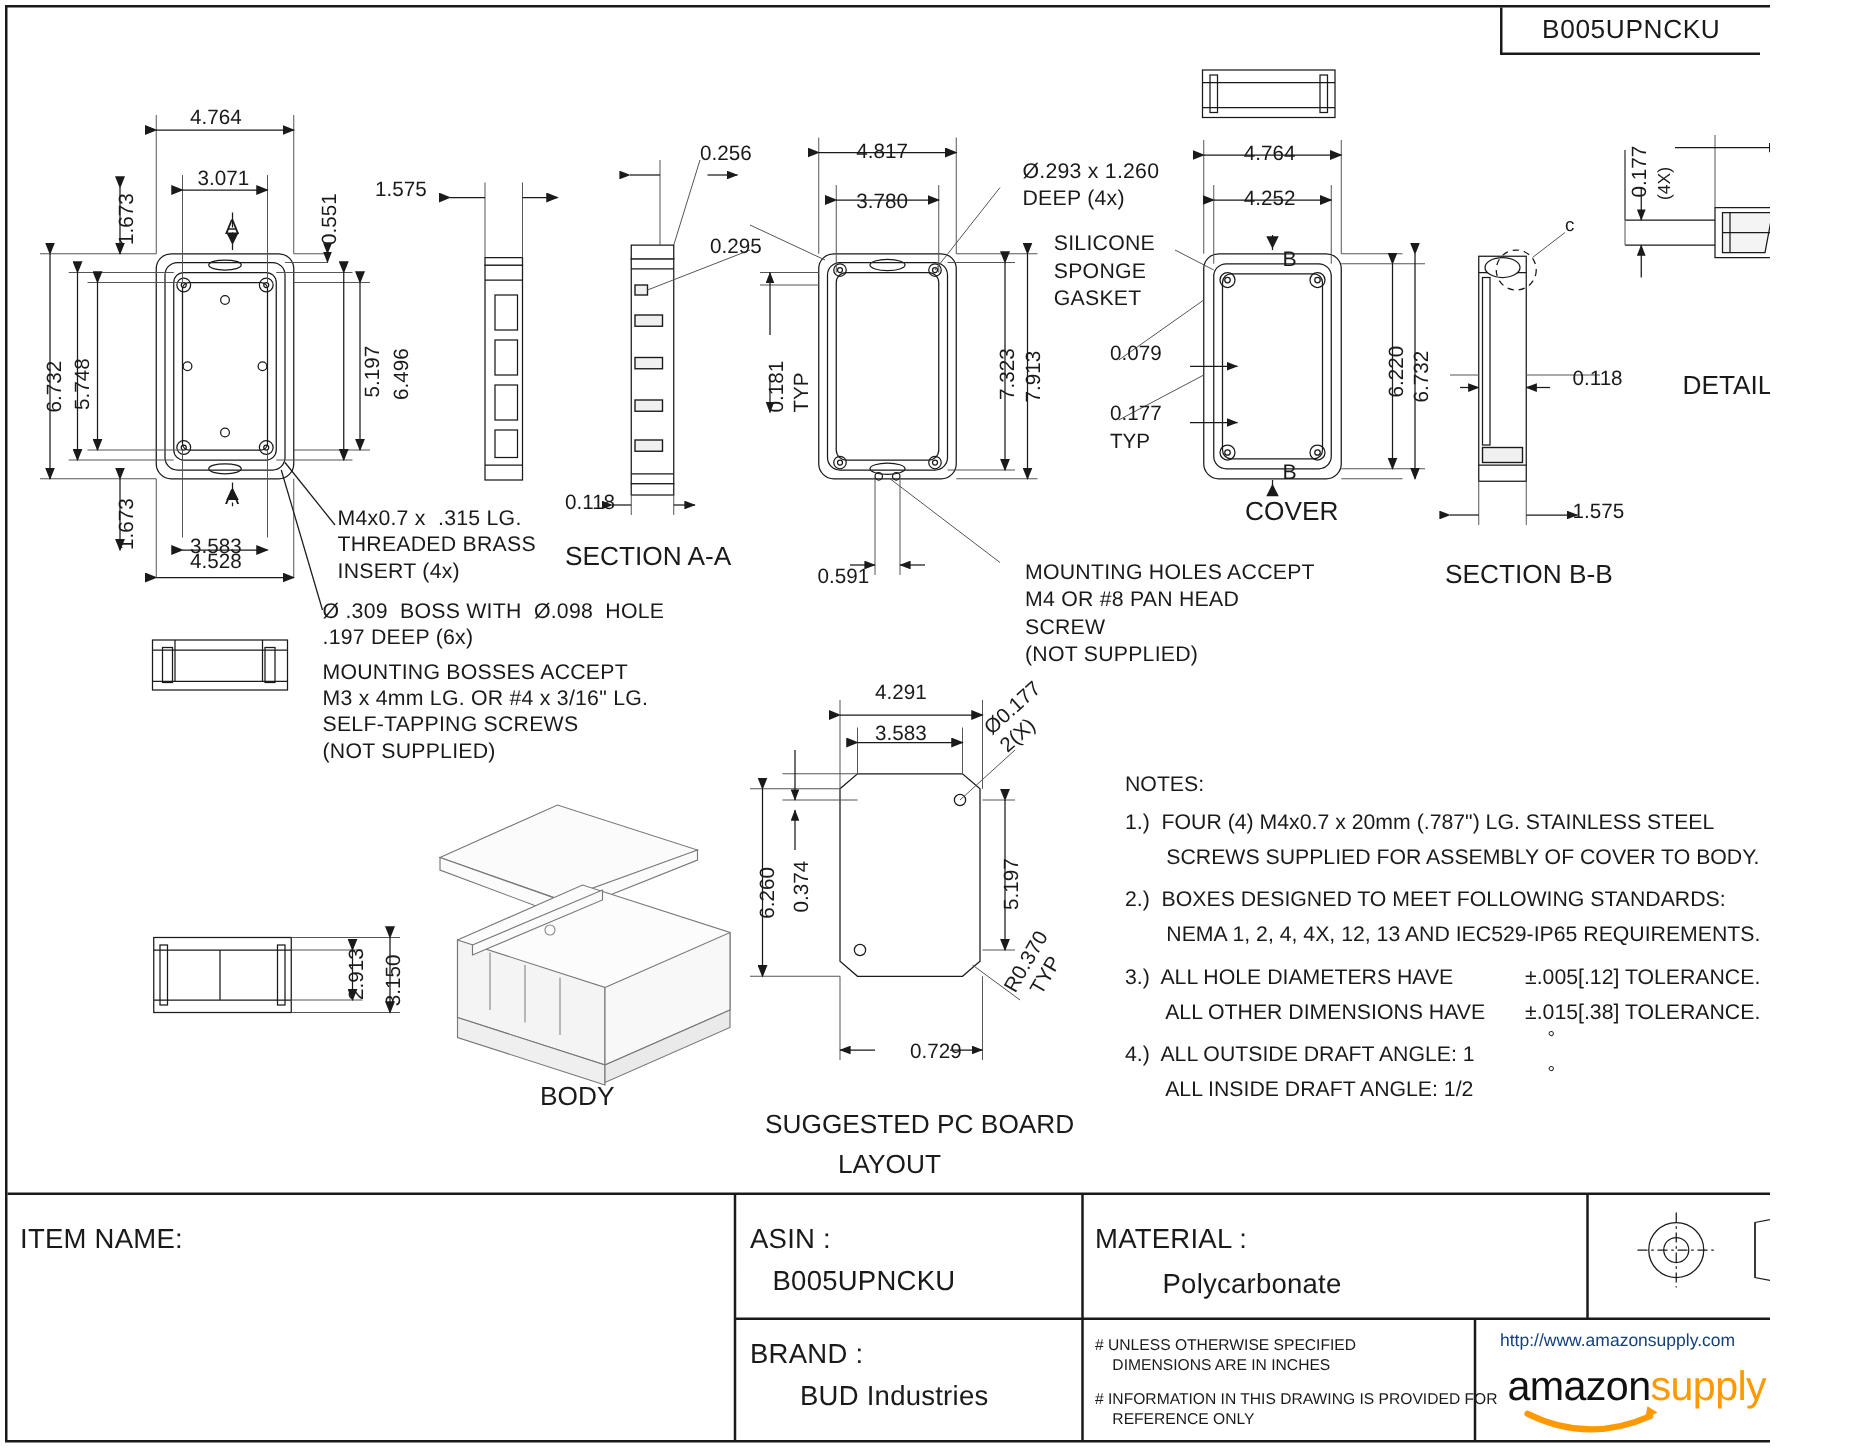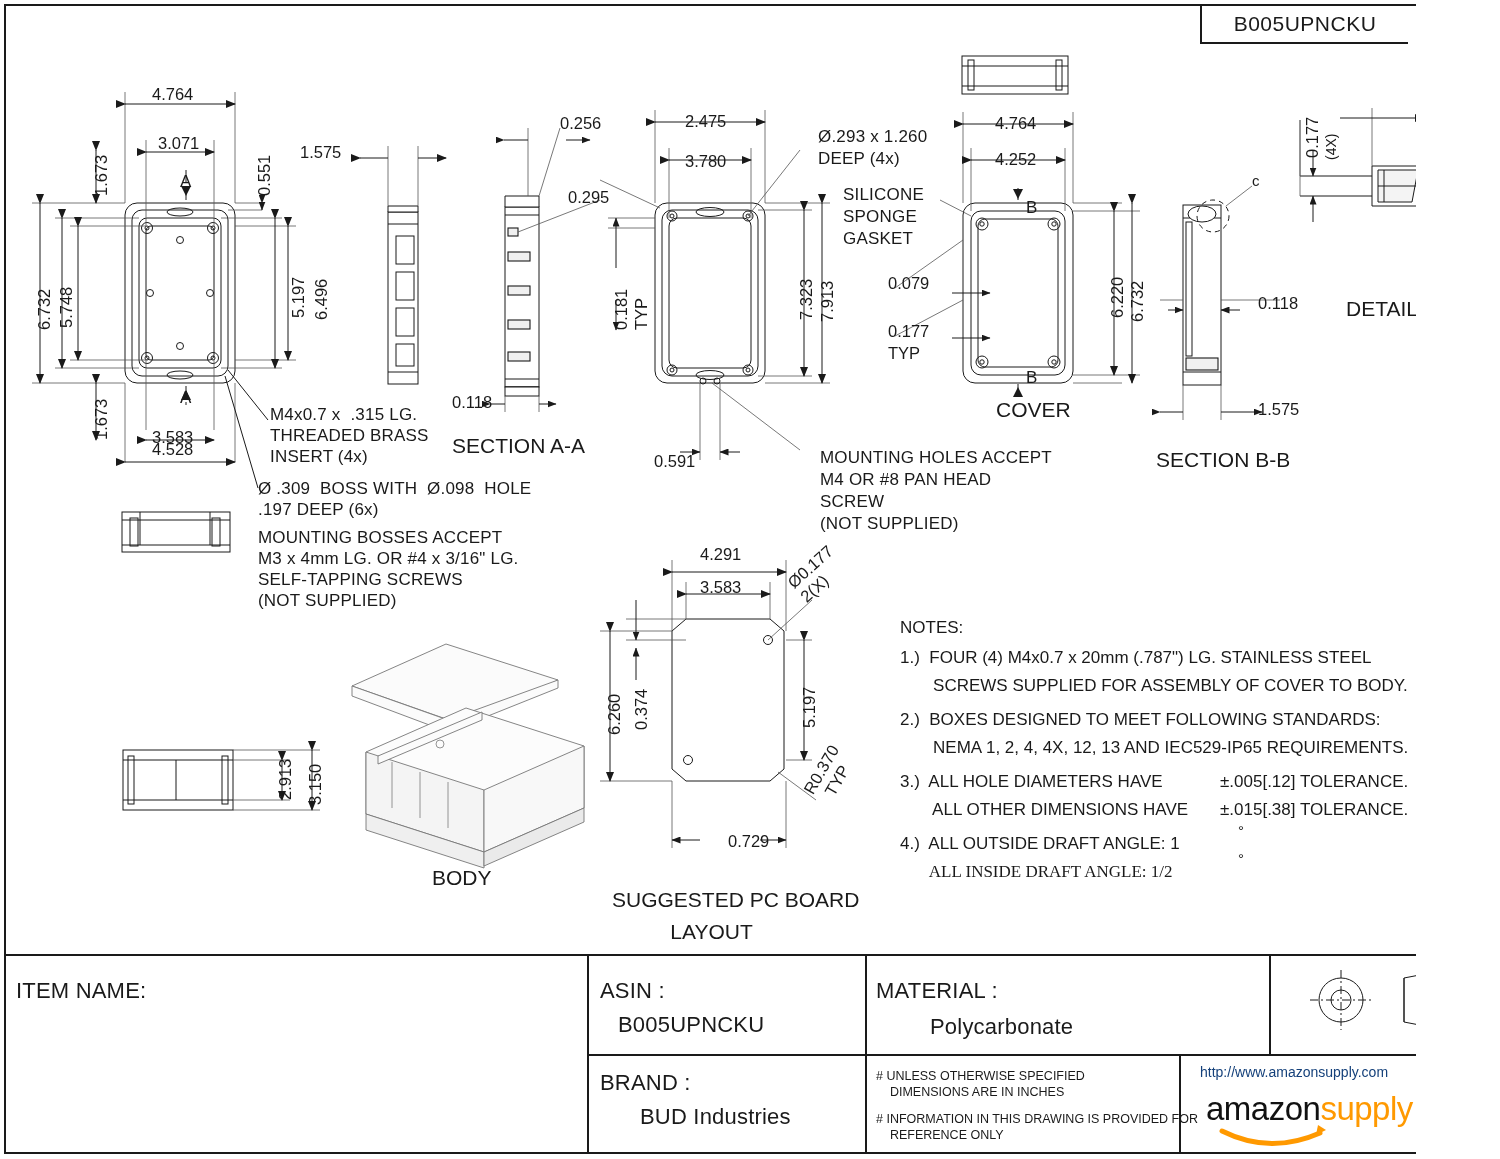--- a/index.html
+++ b/index.html
@@ -404,21 +404,21 @@
 SELF-TAPPING SCREWS
 (NOT SUPPLIED)</div>
 
   <div class="dim" style="left:300px;top:143px;">1.575</div>
 
   <div class="dim" style="left:560px;top:114px;">0.256</div>
   <div class="dim" style="left:568px;top:188px;">0.295</div>
   <div class="dim" style="left:452px;top:393px;">0.118</div>
   <div class="lbl" style="left:452px;top:434px;">SECTION A-A</div>
 
-  <div class="dim" style="left:685px;top:112px;">2.475</div>
+  <div class="dim" style="left:685px;top:112px;">4.817</div>
   <div class="dim" style="left:685px;top:152px;">3.780</div>
   <div class="dimv" style="left:818px;top:322px;">7.913</div>
   <div class="dimv" style="left:797px;top:320px;">7.323</div>
   <div class="dimv" style="left:612px;top:330px;">0.181</div>
   <div class="dimv" style="left:632px;top:330px;">TYP</div>
   <div class="dim" style="left:654px;top:452px;">0.591</div>
   <div class="txt" style="left:818px;top:126px;line-height:22px;">Ø.293 x 1.260
 DEEP (4x)</div>
   <div class="txt" style="left:843px;top:184px;line-height:22px;">SILICONE
 SPONGE
@@ -471,21 +471,21 @@
   <div class="notes" style="left:900px;top:618px;">NOTES:</div>
   <div class="notes" style="left:900px;top:648px;">1.)  FOUR (4) M4x0.7 x 20mm (.787") LG. STAINLESS STEEL</div>
   <div class="notes" style="left:900px;top:676px;">       SCREWS SUPPLIED FOR ASSEMBLY OF COVER TO BODY.</div>
   <div class="notes" style="left:900px;top:710px;">2.)  BOXES DESIGNED TO MEET FOLLOWING STANDARDS:</div>
   <div class="notes" style="left:900px;top:738px;">       NEMA 1, 2, 4, 4X, 12, 13 AND IEC529-IP65 REQUIREMENTS.</div>
   <div class="notes" style="left:900px;top:772px;">3.)  ALL HOLE DIAMETERS HAVE</div>
   <div class="notes" style="left:900px;top:800px;text-align:center;">       ALL OTHER DIMENSIONS HAVE</div>
   <div class="notes" style="left:1220px;top:772px;">±.005[.12] TOLERANCE.</div>
   <div class="notes" style="left:1220px;top:800px;">±.015[.38] TOLERANCE.</div>
   <div class="notes" style="left:900px;top:834px;">4.)  ALL OUTSIDE DRAFT ANGLE: 1</div>
-  <div class="notes" style="left:900px;top:862px;font-family:Liberation Serif, serif;">       ALL INSIDE DRAFT ANGLE: 1/2</div>
+  <div class="notes" style="left:900px;top:862px;">       ALL INSIDE DRAFT ANGLE: 1/2</div>
   <div class="notes" style="left:1238px;top:822px;font-size:15px;">°</div>
   <div class="notes" style="left:1238px;top:850px;font-size:15px;">°</div>
 
   <div class="txt" style="left:16px;top:978px;font-size:22px;">ITEM NAME:</div>
 
   <div class="txt" style="left:600px;top:978px;font-size:22px;">ASIN :</div>
   <div class="txt" style="left:618px;top:1012px;font-size:22px;">B005UPNCKU</div>
   <div class="txt" style="left:600px;top:1070px;font-size:22px;">BRAND :</div>
   <div class="txt" style="left:640px;top:1104px;font-size:22px;">BUD Industries</div>
 

